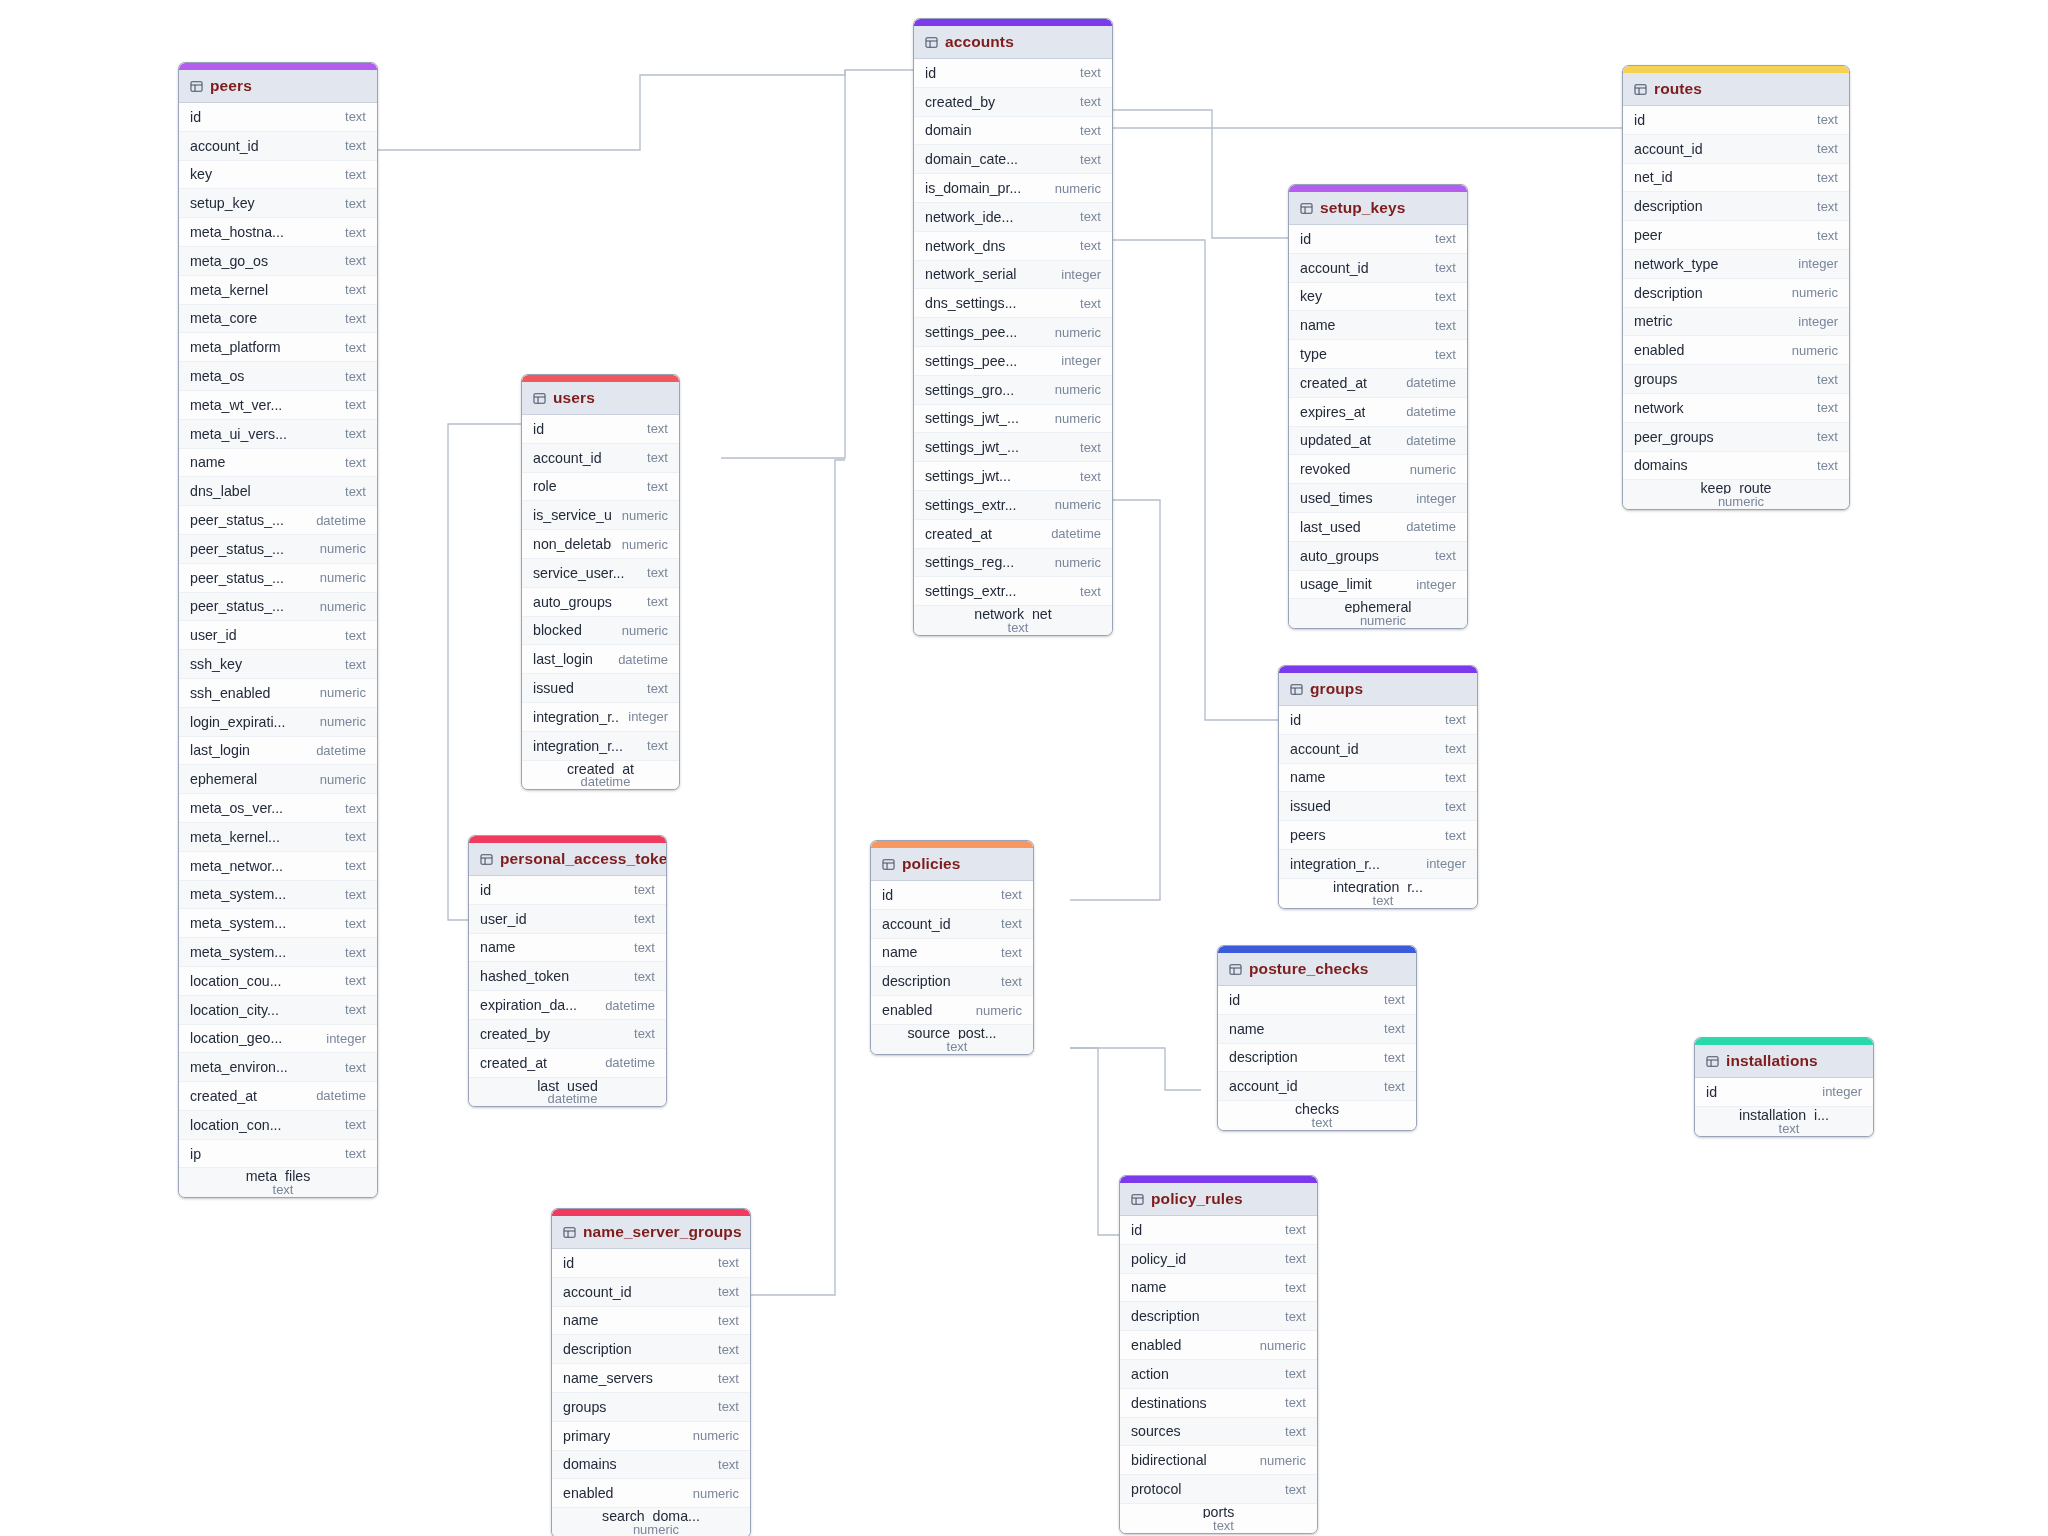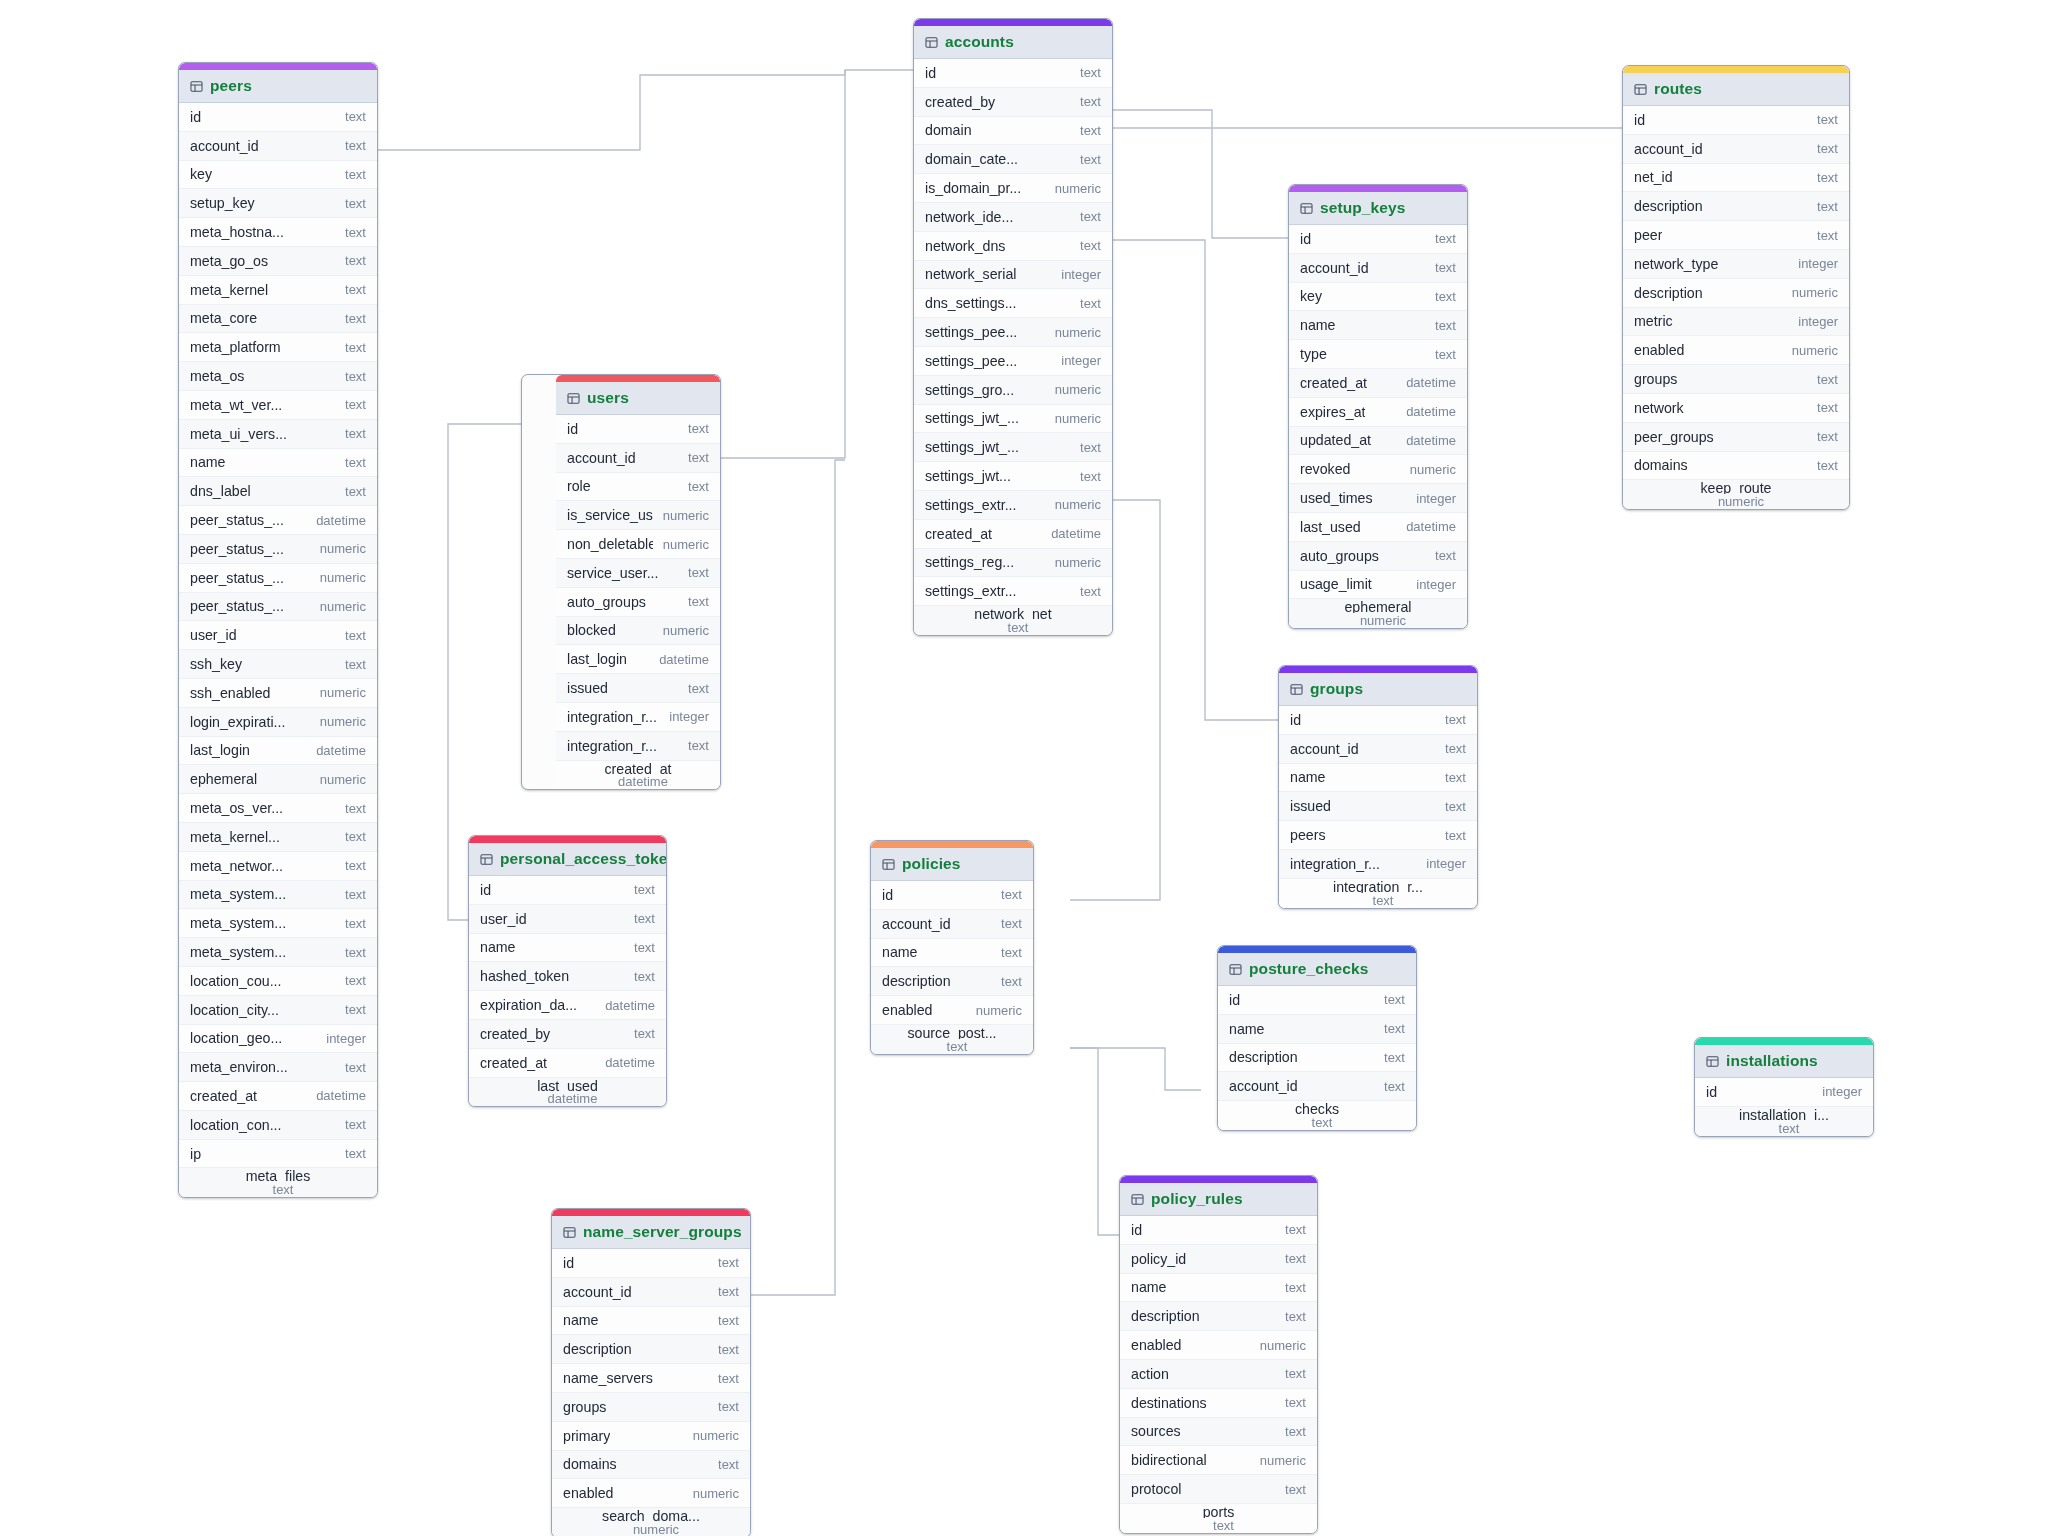--- a/index.html
+++ b/index.html
@@ -48,21 +48,21 @@
     display: flex;
     align-items: center;
     gap: 7px;
     background: #e2e7ef;
     padding: 7px 11px 7px 11px;
     border-bottom: 1px solid #c8d0dd;
   }
   .table-header .title {
     font-size: 15.5px;
     font-weight: bold;
-    color: #15803d;
+    color: #7f1d1d;
     letter-spacing: 0.1px;
     white-space: nowrap;
   }
   .tbl-icon {
     width: 13px;
     height: 13px;
     flex: 0 0 auto;
     display: block;
   }
   .field-row {
@@ -278,21 +278,21 @@
       </div>
       <div class="field-row">
         <span class="field-name">ip</span>
         <span class="field-type">text</span>
       </div>
       <div class="field-row">
         <span class="field-name">meta_files</span>
         <span class="field-type">text</span>
       </div>
     </div>
-    <div class="table-node" style="left: 521px; top: 374px; width: 200px; padding-left: 34px;">
+    <div class="table-node" style="left: 521px; top: 374px; width: 159px;">
       <div class="accent-bar" style="background: rgb(240, 88, 92);"></div>
       <div class="table-header">
         <span style="display: flex;">
           <svg class="tbl-icon" viewBox="0 0 16 16" aria-hidden="true">
             <rect x="1.2" y="2.2" width="13.6" height="11.6" rx="1.4" fill="none" stroke="#454f63" stroke-width="1.3"></rect>
             <line x1="1.2" y1="6.1" x2="14.8" y2="6.1" stroke="#454f63" stroke-width="1.3"></line>
             <line x1="6.2" y1="6.1" x2="6.2" y2="13.8" stroke="#454f63" stroke-width="1.3"></line>
           </svg>
         </span>
         <span class="title">users</span>

